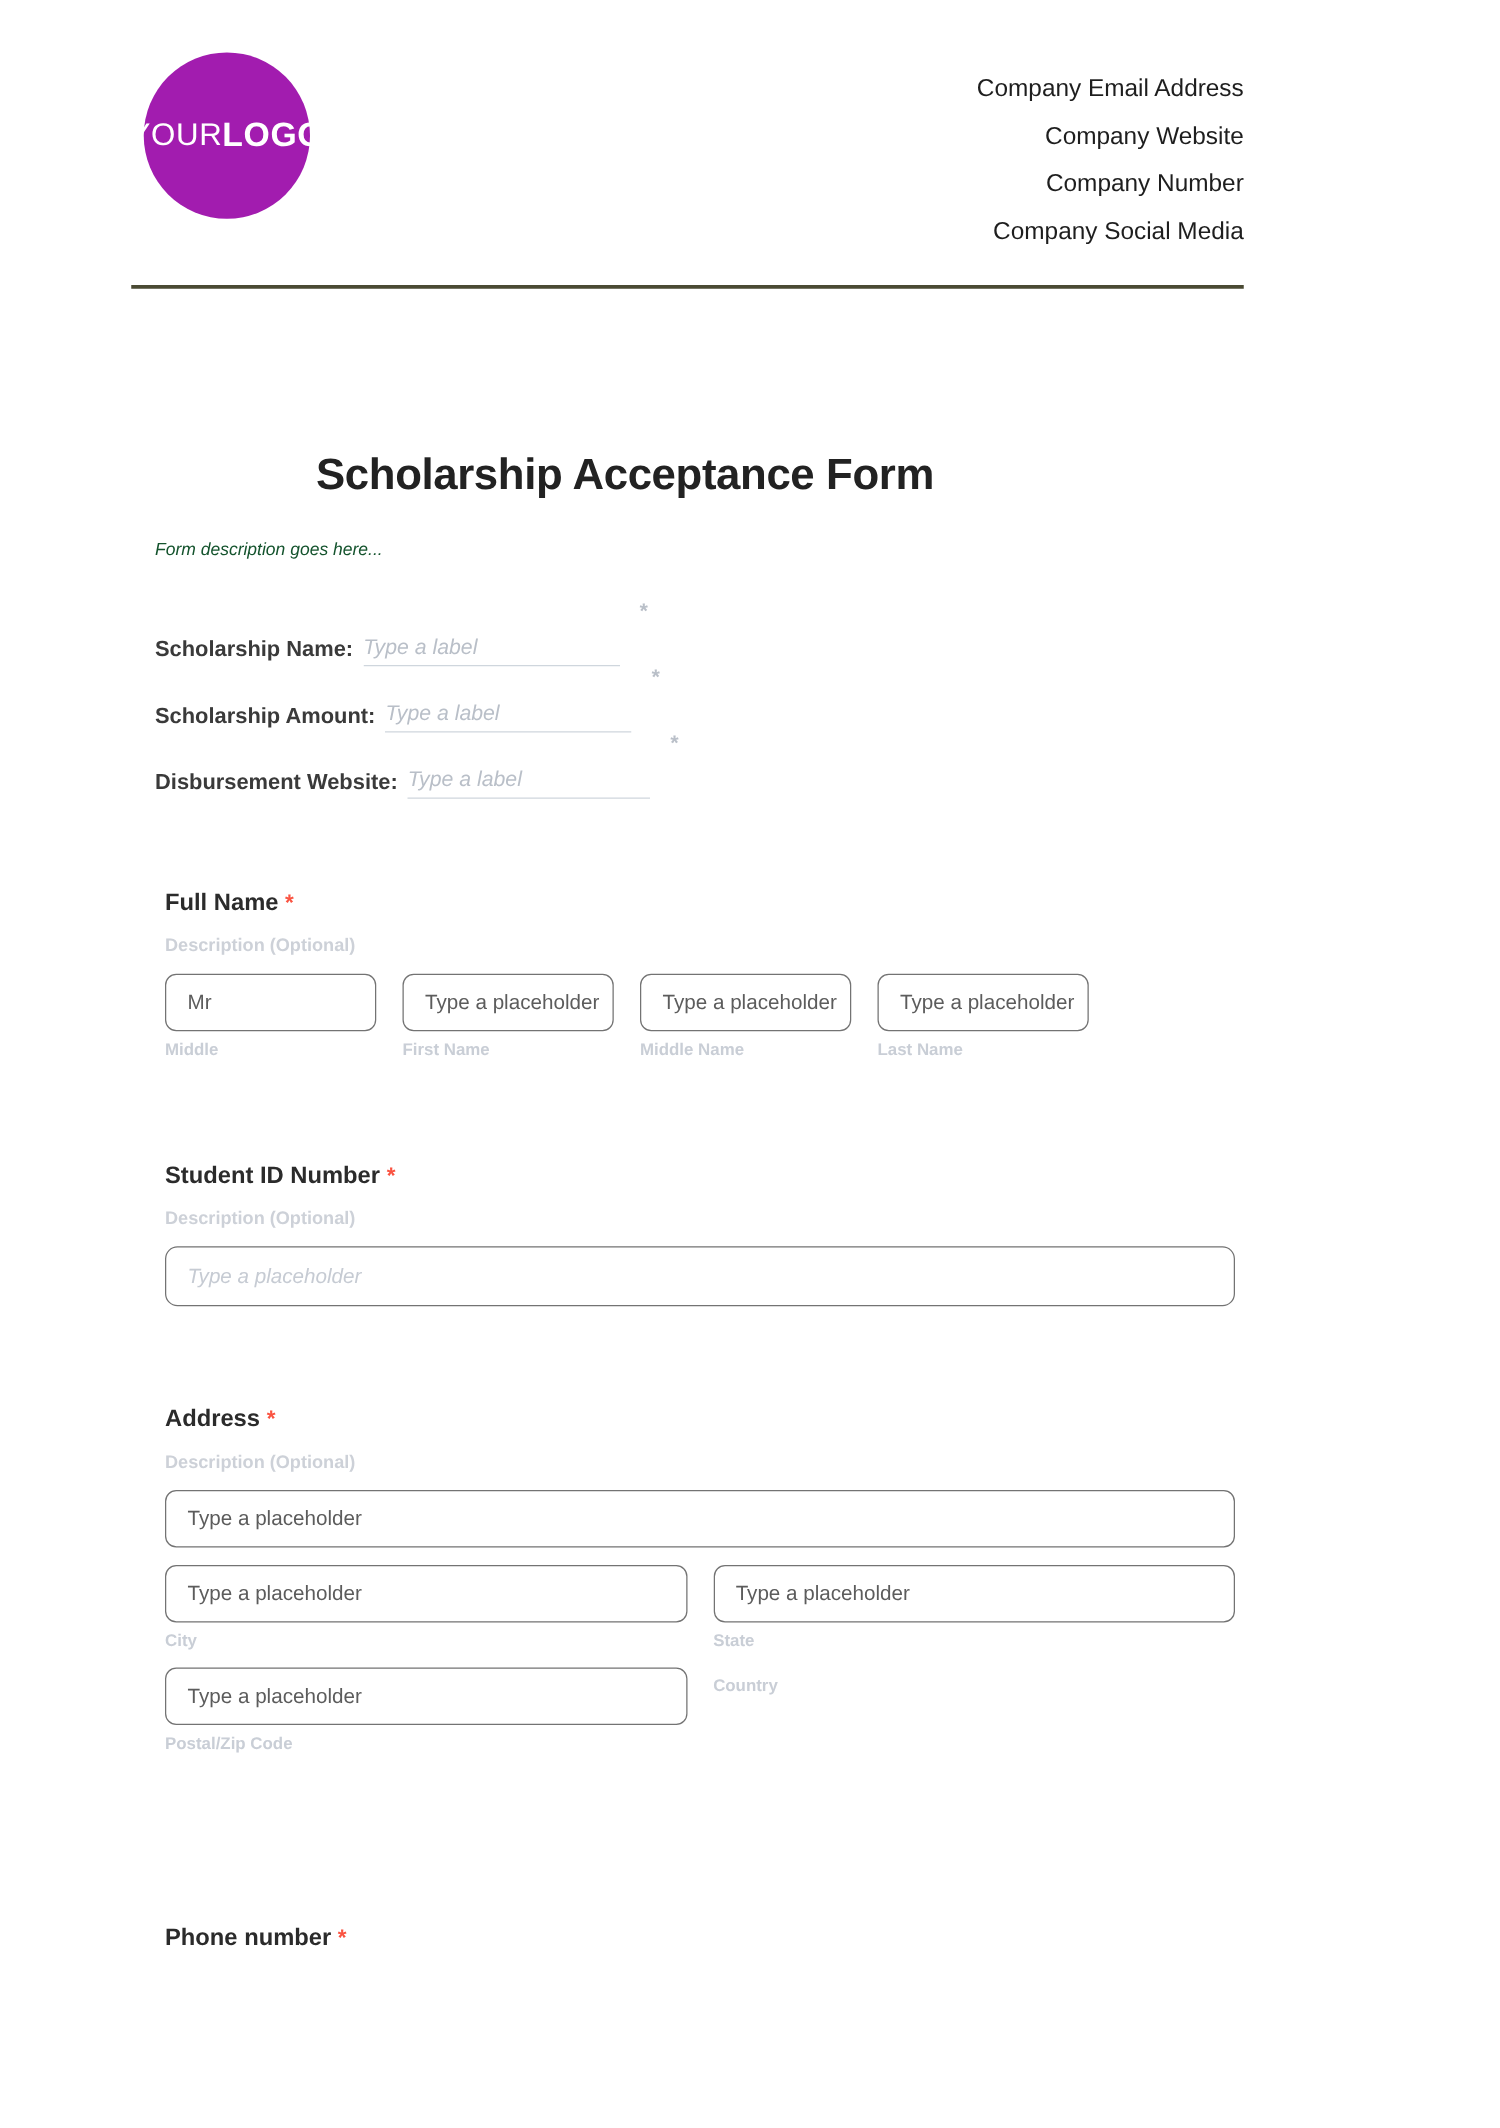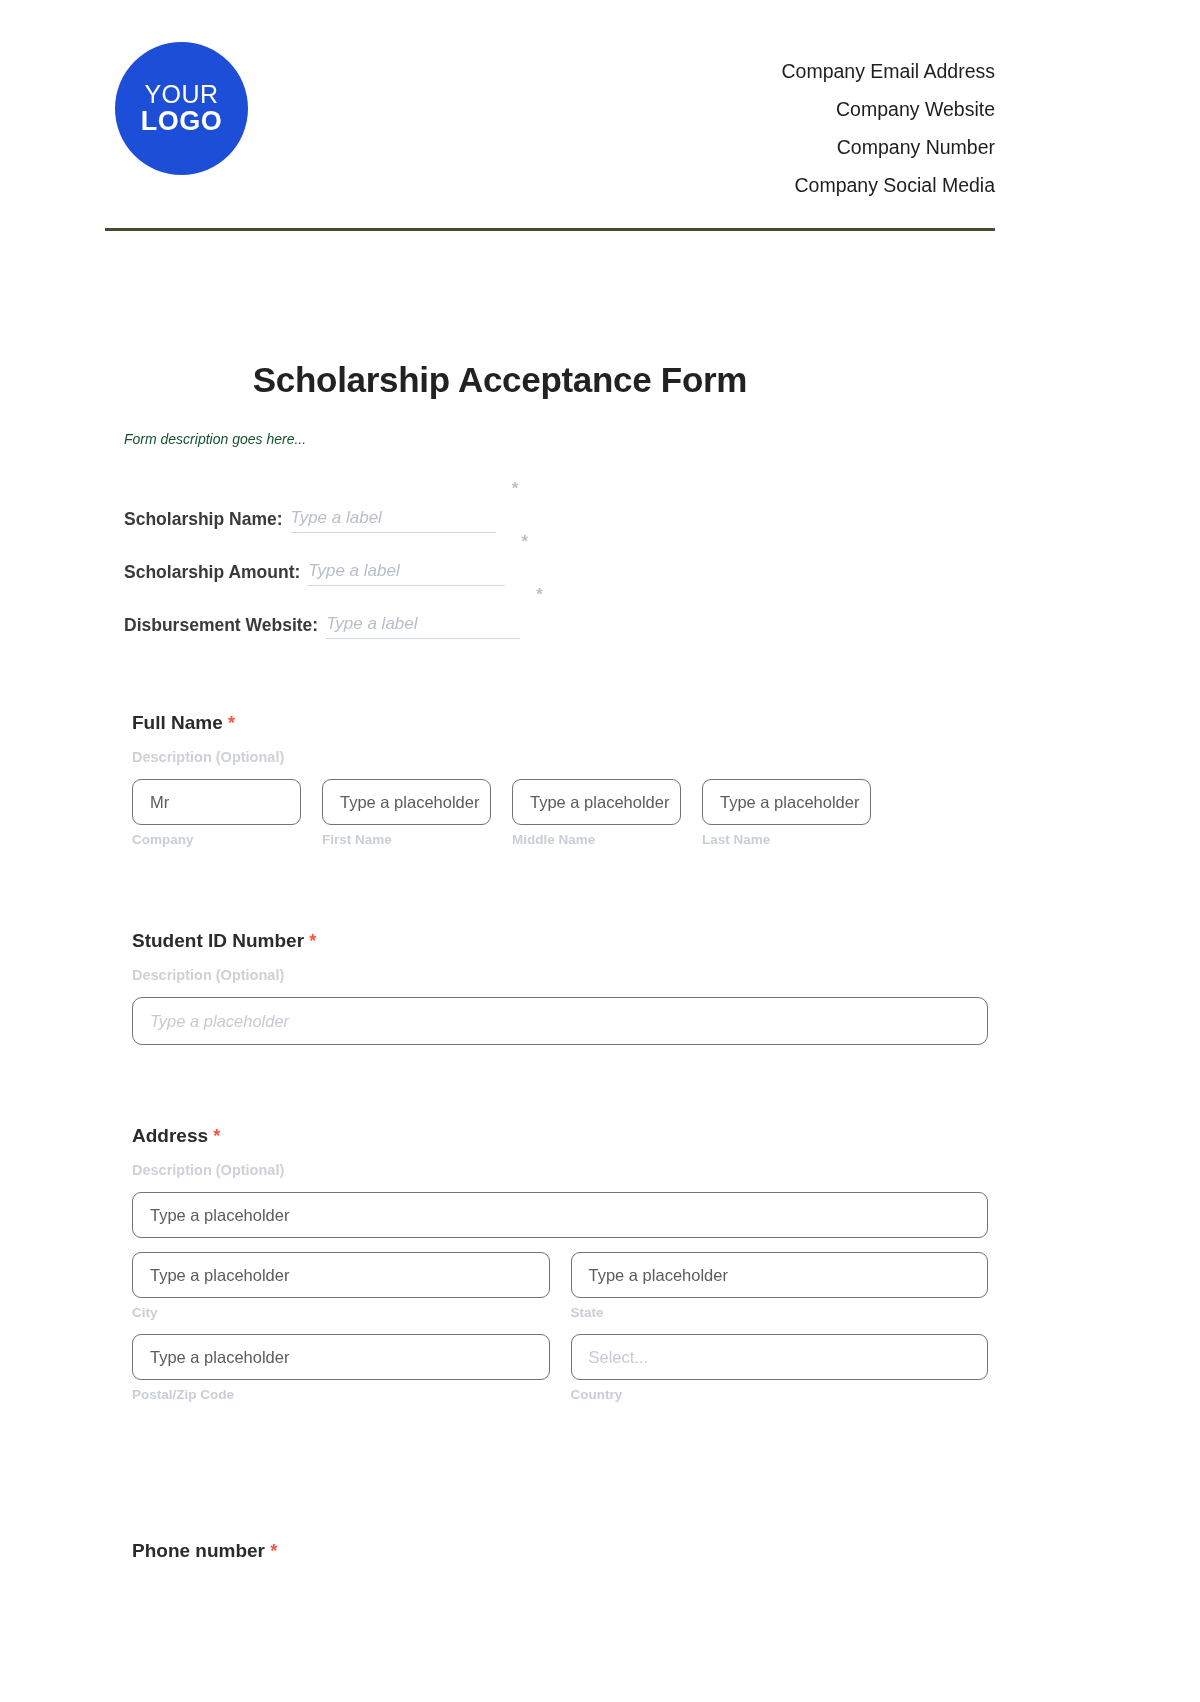--- a/index.html
+++ b/index.html
@@ -33,23 +33,23 @@
     height: 160px;
     display: flex;
     align-items: flex-start;
     justify-content: space-between;
   }
 
   .logo-circle {
     width: 133px;
     height: 133px;
     border-radius: 50%;
-    background: #1d4ed8;
-    display: flex;
-    flex-direction: column;
+    background: #a21caf;
+    display: flex;
+    flex-direction: row;
     align-items: center;
     justify-content: center;
     color: #ffffff;
     line-height: 1.05;
     margin-left: 10px;
   }
   .logo-your {
     font-size: 25px;
     font-weight: 400;
     letter-spacing: 0.5px;
@@ -278,21 +278,21 @@
   <div class="block" style="top:712px;">
     <div class="block-title">
       <span>Full Name</span>
       <span class="star">*</span>
     </div>
     <div class="block-desc">Description (Optional)</div>
 
     <div class="name-row">
       <div class="name-col">
         <div class="fld">Mr</div>
-        <div class="sublabel">Company</div>
+        <div class="sublabel">Middle</div>
       </div>
       <div class="name-col">
         <div class="fld">Type a placeholder</div>
         <div class="sublabel">First Name</div>
       </div>
       <div class="name-col">
         <div class="fld">Type a placeholder</div>
         <div class="sublabel">Middle Name</div>
       </div>
       <div class="name-col">
@@ -335,21 +335,20 @@
         <div class="sublabel">State</div>
       </div>
     </div>
 
     <div class="two-col">
       <div>
         <div class="fld">Type a placeholder</div>
         <div class="sublabel">Postal/Zip Code</div>
       </div>
       <div>
-        <div class="fld placeholder-muted">Select...</div>
         <div class="sublabel">Country</div>
       </div>
     </div>
   </div>
 
   <div class="block" style="top:1540px;">
     <div class="block-title">
       <span>Phone number</span>
       <span class="star">*</span>
     </div>

